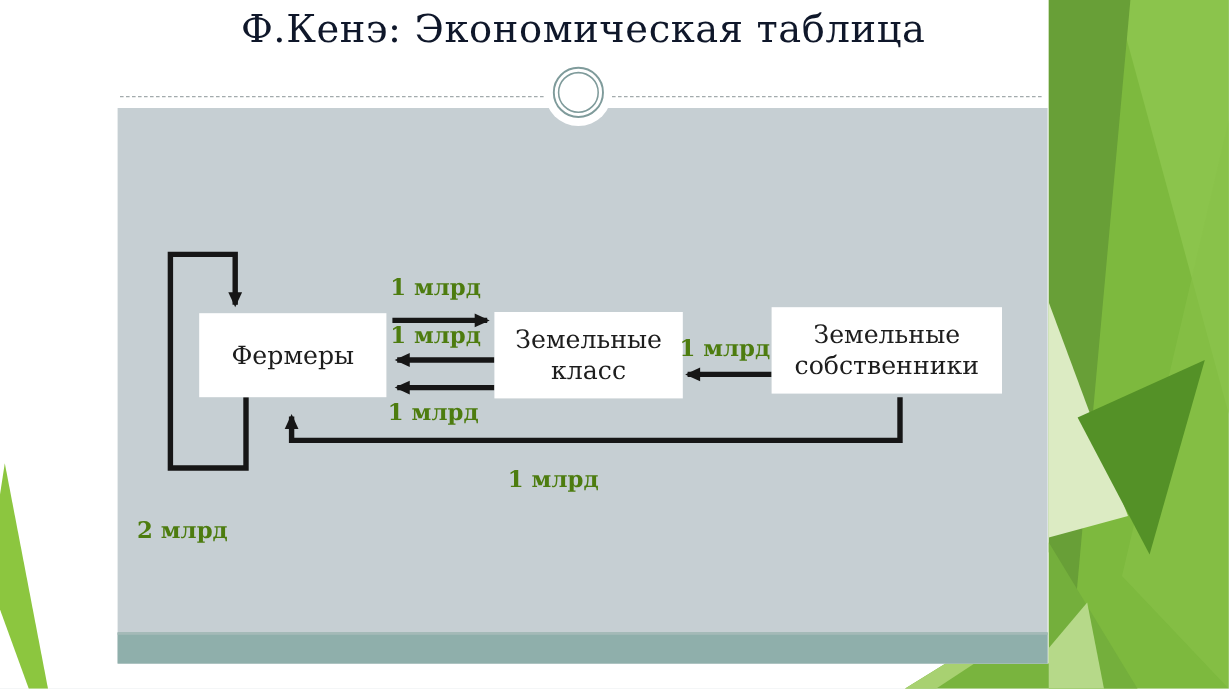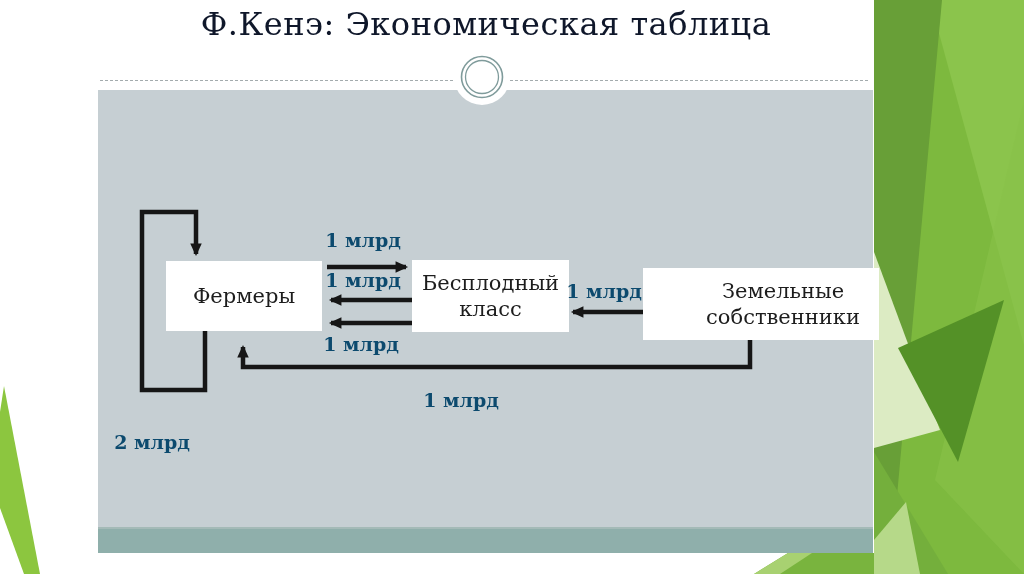--- a/index.html
+++ b/index.html
@@ -37,25 +37,25 @@
 
   
   #flows{width:1024px;height:574px;z-index:5;pointer-events:none;}
   .node{
     position:absolute;z-index:6;background:#ffffff;color:#1d1d1d;
     display:flex;align-items:center;justify-content:center;
     text-align:center;font-size:21px;line-height:1.25;
   }
   .node-farmers{left:166px;top:261px;width:156px;height:70px;}
   .node-sterile{left:412px;top:260px;width:157px;height:72px;}
-  .node-landowners{left:643px;top:268px;width:192px;height:72px;padding-left:44px;}
+  .node-landowners{left:643px;top:256px;width:192px;height:72px;}
 
   .flow-label{
     position:absolute;z-index:7;width:96px;text-align:center;
-    font-weight:bold;font-size:19px;color:#0c4a6e;white-space:nowrap;
+    font-weight:bold;font-size:19px;color:#4d7c0f;white-space:nowrap;
   }
   .fl-0{left:315px;top:229px;}
   .fl-1{left:315px;top:269px;}
   .fl-2{left:313px;top:333px;}
   .fl-3{left:556px;top:280px;}
   .fl-4{left:413px;top:389px;}
   .fl-5{left:104px;top:431px;}
 </style>
 </head>
 <body>
@@ -100,21 +100,21 @@
     <polyline points="412,323 331,323" marker-end="url(#ah)"></polyline>
     <polyline points="643,312 573,312" marker-end="url(#ah)"></polyline>
     <polyline points="750,331 750,367 243,367 243,347" marker-end="url(#ah)"></polyline>
   </g>
 </svg>
 
 <div class="node node-farmers">
   <span>Фермеры</span>
 </div>
 <div class="node node-sterile">
-  <span>Бесплодный класс</span>
+  <span>Земельные класс</span>
 </div>
 <div class="node node-landowners">
   <span>Земельные собственники</span>
 </div>
 
 <div class="flow-label fl-0">1 млрд</div>
 <div class="flow-label fl-1">1 млрд</div>
 <div class="flow-label fl-2">1 млрд</div>
 <div class="flow-label fl-3">1 млрд</div>
 <div class="flow-label fl-4">1 млрд</div>

